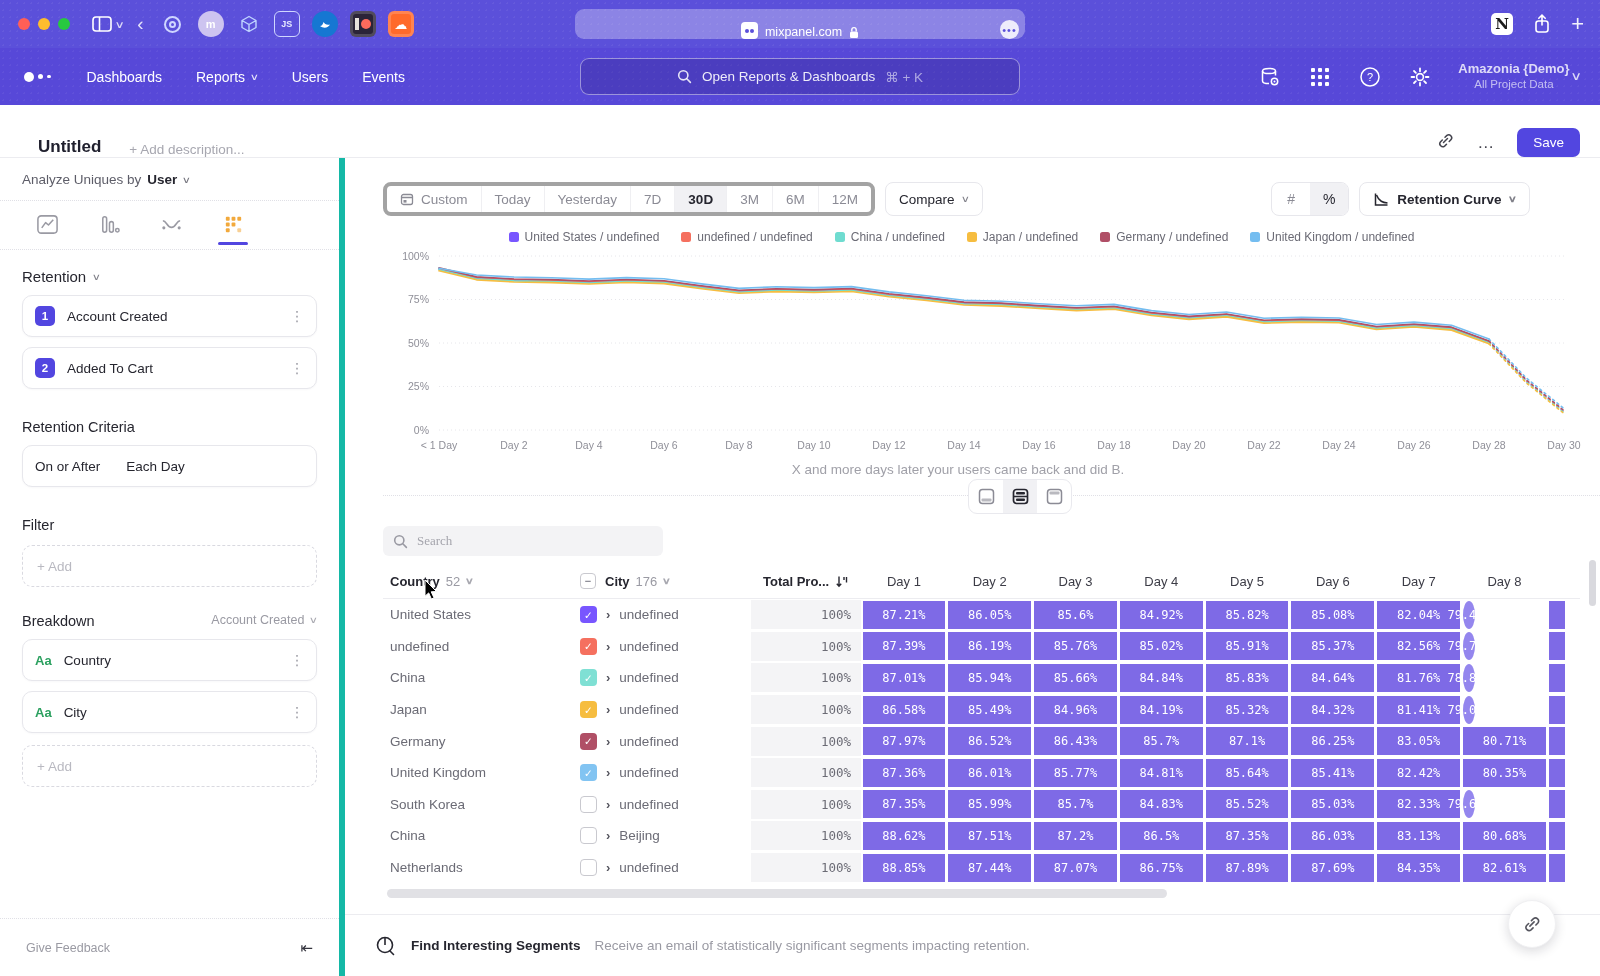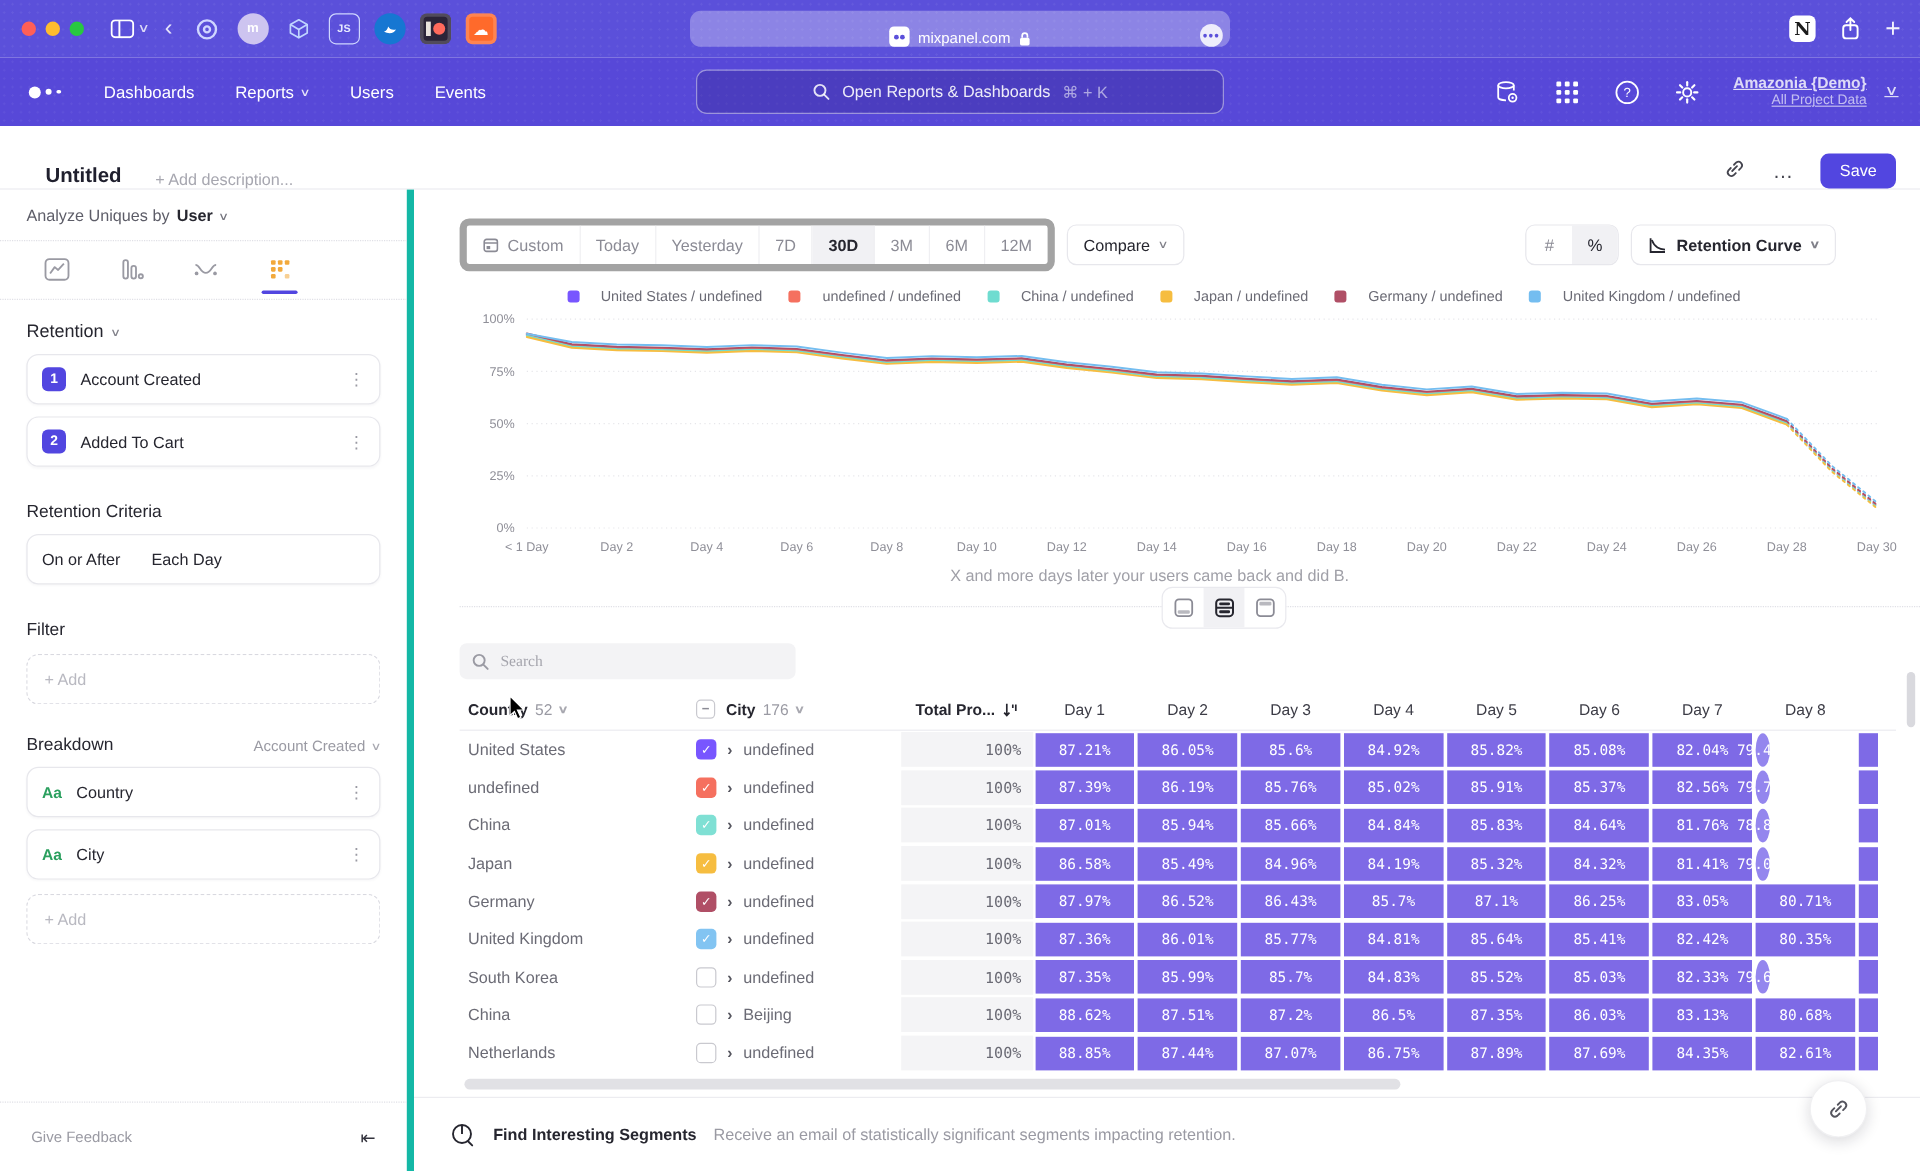--- a/index.html
+++ b/index.html
@@ -31,21 +31,21 @@
   .logo i { background:#fff; border-radius:50%; display:block; }
   .nav-items { display:flex; gap:34px; font-size:14px; }
   .nav-item { display:flex; align-items:center; gap:6px; cursor:pointer; }
   .chev { font-size:9px; opacity:.85; transform:scaleX(1.4); display:inline-block; }
   .nav-search { position:absolute; left:50%; top:10px; transform:translateX(-50%); width:440px; height:37px;
     border:1px solid rgba(255,255,255,.45); background:rgba(20,10,80,.18); border-radius:9px;
     display:flex; align-items:center; justify-content:center; gap:10px; font-size:13.5px; color:rgba(255,255,255,.9); }
   .nav-search .sc { color:rgba(255,255,255,.55); }
   .nav-right { position:absolute; right:20px; display:flex; align-items:center; gap:26px; }
   .nav-ic { width:24px; height:24px; display:flex; align-items:center; justify-content:center; }
-  .proj { text-align:right; line-height:1.25; display:flex; align-items:center; gap:16px;text-decoration:underline; }
+  .proj { text-align:center; line-height:1.25; display:flex; align-items:center; gap:2px; }
   .proj b { font-size:13px; font-weight:700; display:block; }
   .proj span { font-size:11.5px; opacity:.8; display:block; }
 
   
   .doc-header { height:53px; border-bottom:1px solid #ececf0; display:flex; align-items:flex-end; padding:0 38px; position:relative; }
   .doc-title { font-size:17px; font-weight:700; color:#20202e; }
   .doc-desc { font-size:13.5px; color:#a7a7b0; margin-left:28px; }
   .doc-actions { position:absolute; right:20px; display:flex; align-items:center; gap:22px; color:#44444e; }
   .save-btn { background:#5246e0; color:#fff; border:none; border-radius:7px; padding:7px 16px; font-size:13.5px; font-family:inherit; cursor:pointer; }
 
@@ -61,45 +61,45 @@
   .tab.active .ul { background:#5246e0; }
   .sec-title { font-size:15px; font-weight:400; color:#26262f; display:flex; align-items:center; gap:7px; margin-top:18px; }
   .card { border:1px solid #e7e7ec; border-radius:10px; height:42px; display:flex; align-items:center; gap:12px;
     padding:0 12px; margin-top:10px; box-shadow:0 1px 2px rgba(30,30,60,.03); font-size:13.5px; background:#fff; }
   .badge { width:20px; height:20px; border-radius:5px; background:#5246e0; color:#fff; font-size:11.5px; font-weight:700;
     display:flex; align-items:center; justify-content:center; }
   .kebab { margin-left:auto; color:#9a9aa3; font-size:14px; cursor:pointer; }
   .card-label { color:#26262f; }
   .add-card { border:1px dashed #d9d9e0; border-radius:10px; height:42px; display:flex; align-items:center;
     padding:0 14px; margin-top:12px; color:#b9b9c1; font-size:13.5px; cursor:pointer; }
-  .bk-head { display:flex; align-items:flex-end; margin-top:26px; }
+  .bk-head { display:flex; align-items:flex-start; margin-top:26px; }
   .bk-scope { margin-left:auto; font-size:12.5px; color:#9a9aa3; display:flex; gap:6px; align-items:center; cursor:pointer; }
   .aa { color:#2ba05f; font-weight:700; font-size:13px; }
   .sb-foot { position:absolute; bottom:0; left:0; right:0; height:58px; border-top:1px dotted #e0e0e6;
     display:flex; align-items:center; justify-content:space-between; padding:0 26px; }
   .sb-foot .gf { font-size:12.5px; color:#9a9aa3; cursor:pointer; }
   .collapse { font-size:15px; color:#33333d; cursor:pointer; }
 
   
   .main { flex:1; position:relative; padding:24px 0 0 38px; }
   .toolbar { display:flex; align-items:center; position:relative; padding-right:70px; }
-  .seg { display:inline-flex; border:6px solid #a3a3a3; border-radius:8px; overflow:hidden; height:44px; background:#fff; }
+  .seg { display:inline-flex; border:4px solid #a3a3a3; border-radius:8px; overflow:hidden; height:34px; background:#fff; }
   .seg > div { display:flex; align-items:center; gap:7px; padding:0 13px; font-size:13.5px; color:#8b8b95;
     border-right:1px solid #efeff2; cursor:pointer; }
   .seg > div:last-child { border-right:none; }
   .seg > div.active { background:#f1f1f4; color:#26262f; font-weight:700; }
   .btn { display:inline-flex; align-items:center; gap:8px; border:1px solid #e7e7ec; border-radius:8px; height:34px;
     padding:0 13px; font-size:13.5px; color:#26262f; background:#fff; cursor:pointer; }
   .toolbar-right { position:absolute; right:70px; display:flex; align-items:center; gap:10px; }
   .toggle { display:inline-flex; border:1px solid #e7e7ec; border-radius:8px; overflow:hidden; height:34px; }
   .toggle > div { width:38px; display:flex; align-items:center; justify-content:center; font-size:14px; color:#8b8b95; cursor:pointer; }
   .toggle > div.active { background:#f1f1f4; color:#26262f; }
 
   .legend { display:flex; justify-content:center; gap:22px; margin-top:14px; font-size:12px; color:#6b6b75; padding-right:60px; }
-  .lg-item { display:flex; align-items:center; gap:18px; }
+  .lg-item { display:flex; align-items:center; gap:6px; }
   .lg-sw { width:10px; height:10px; border-radius:2.5px; }
 
   .chart-wrap { margin-top:2px; width:1205px; }
   svg.retsvg { width:1205px; height:212px; display:block; }
   svg.retsvg text.ax { font-size:10.5px; fill:#8f8f98; font-family:"Liberation Sans",sans-serif; }
   .caption { text-align:center; width:1150px; color:#a0a0a8; font-size:13.5px; margin-top:4px; }
 
   .split { position:relative; margin-top:18px; margin-right:0; border-top:1px dotted #e0e0e6; }
   .layout-toggle { position:absolute; left:585px; top:-17px; background:#fff; border:1px solid #e9e9ee; border-radius:9px;
     display:flex; overflow:hidden; }

